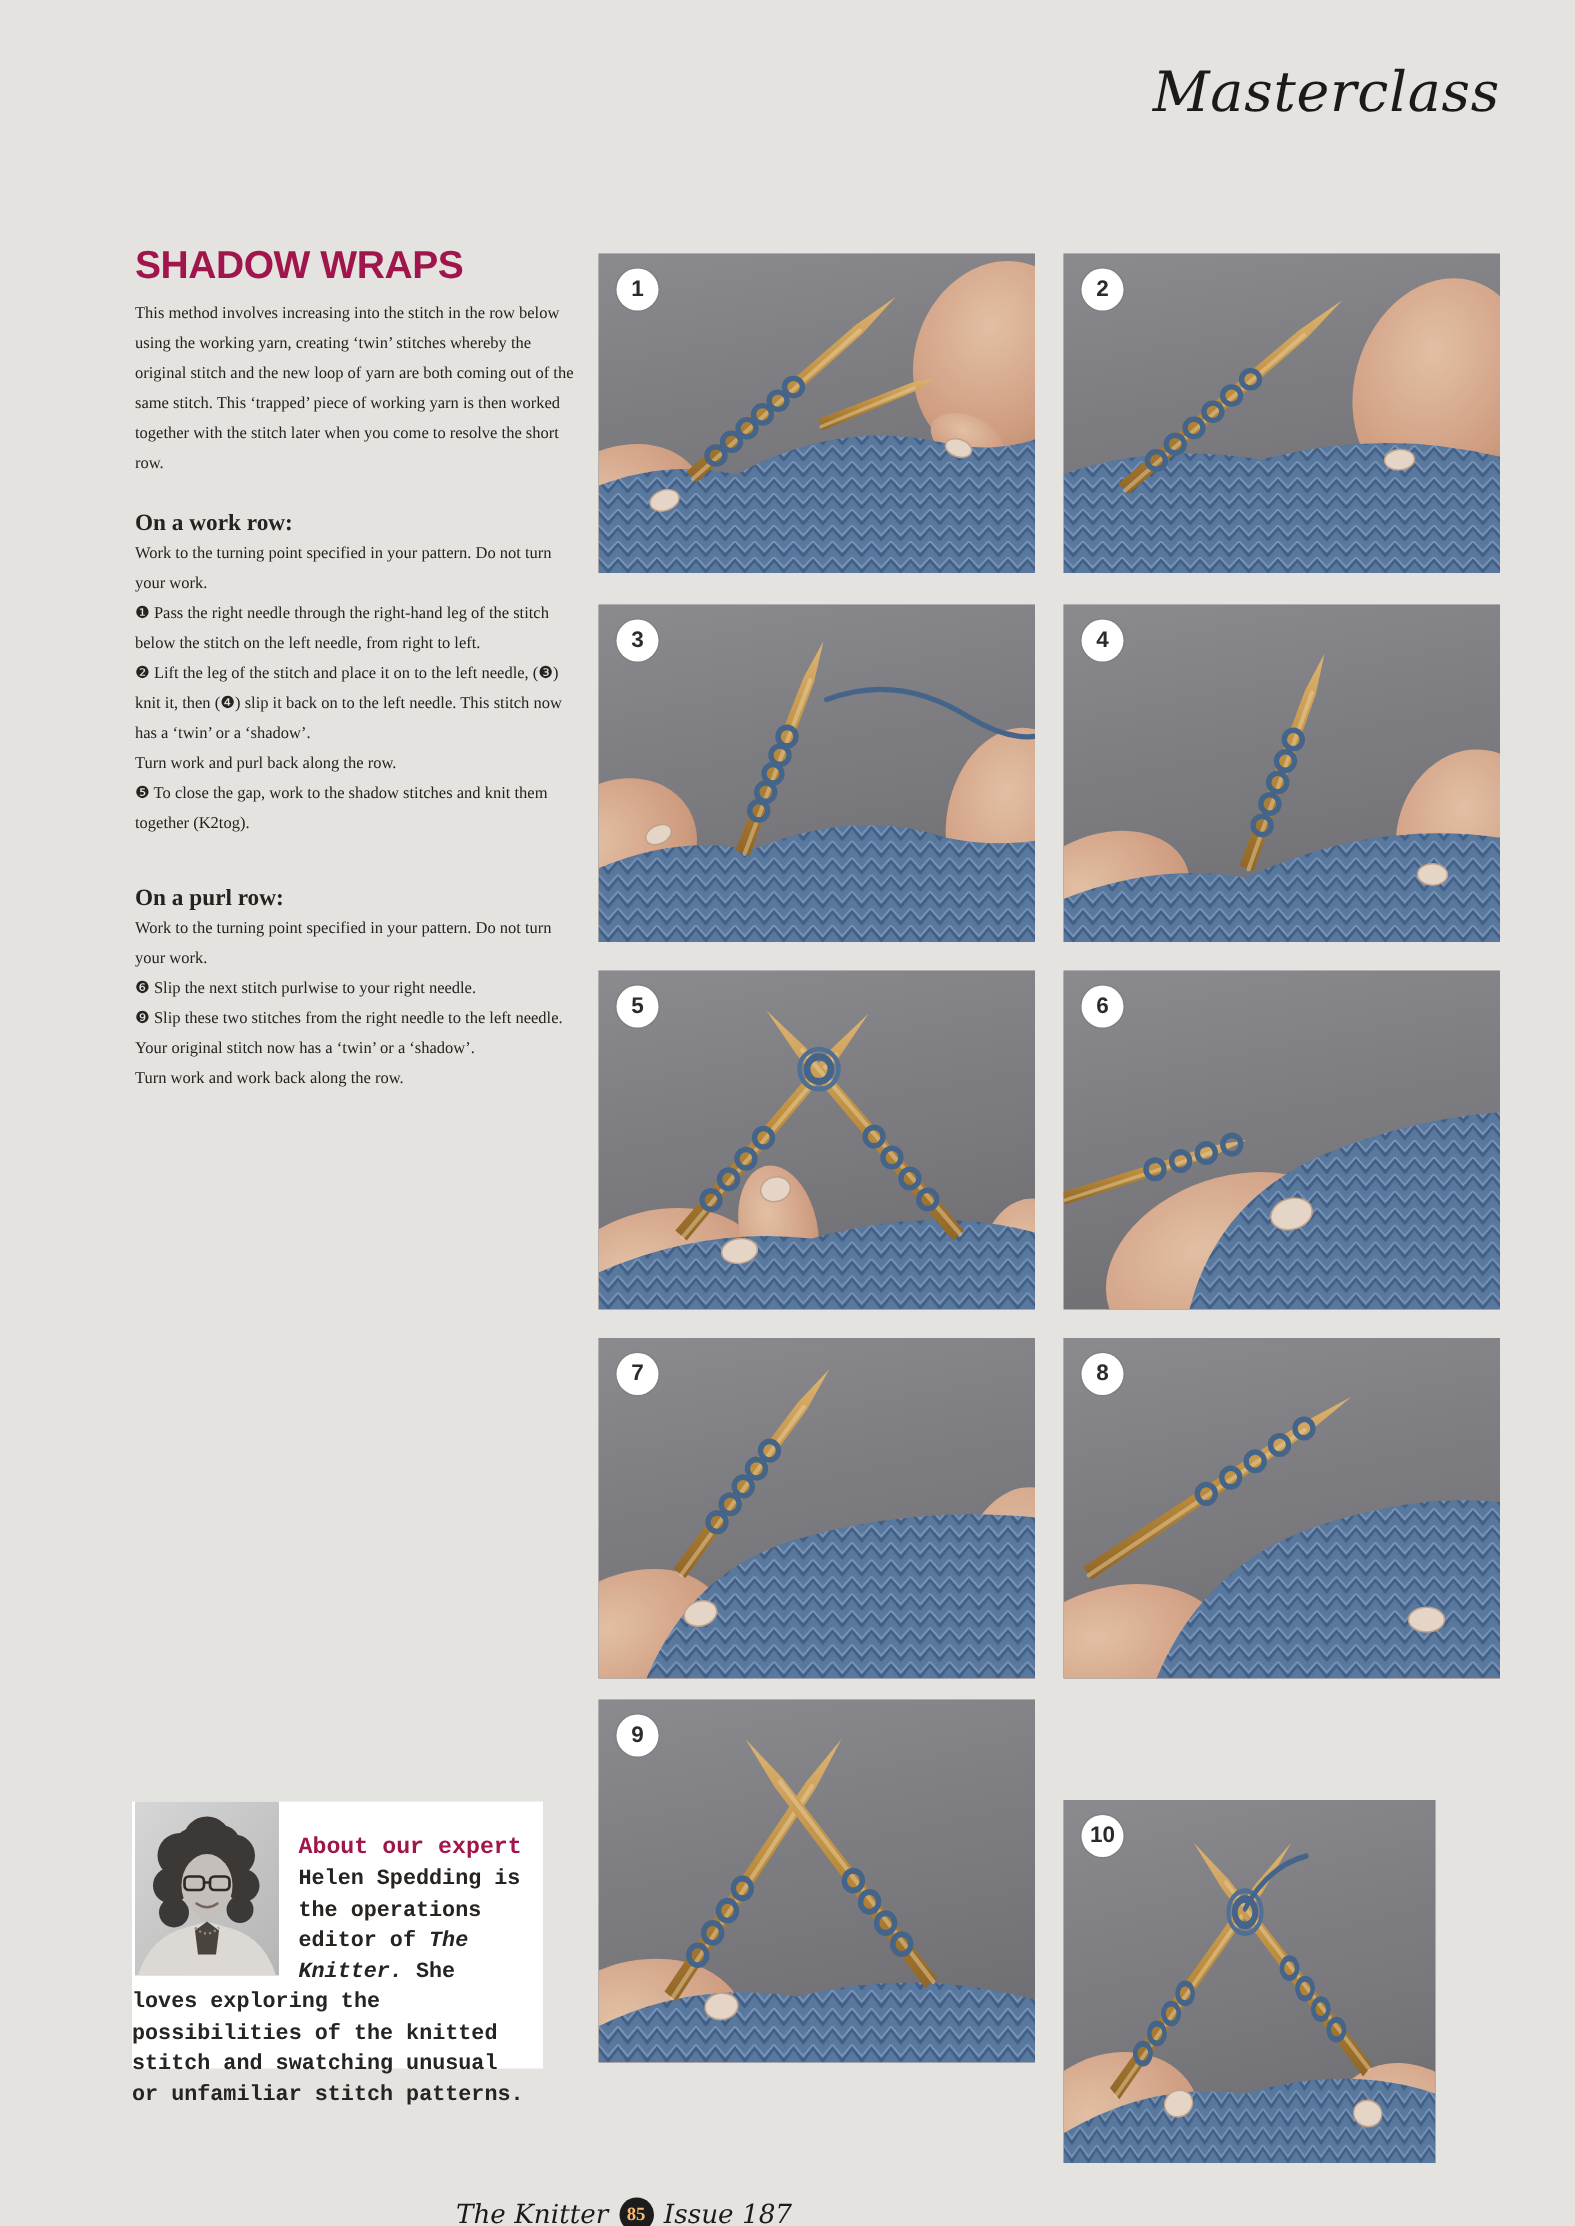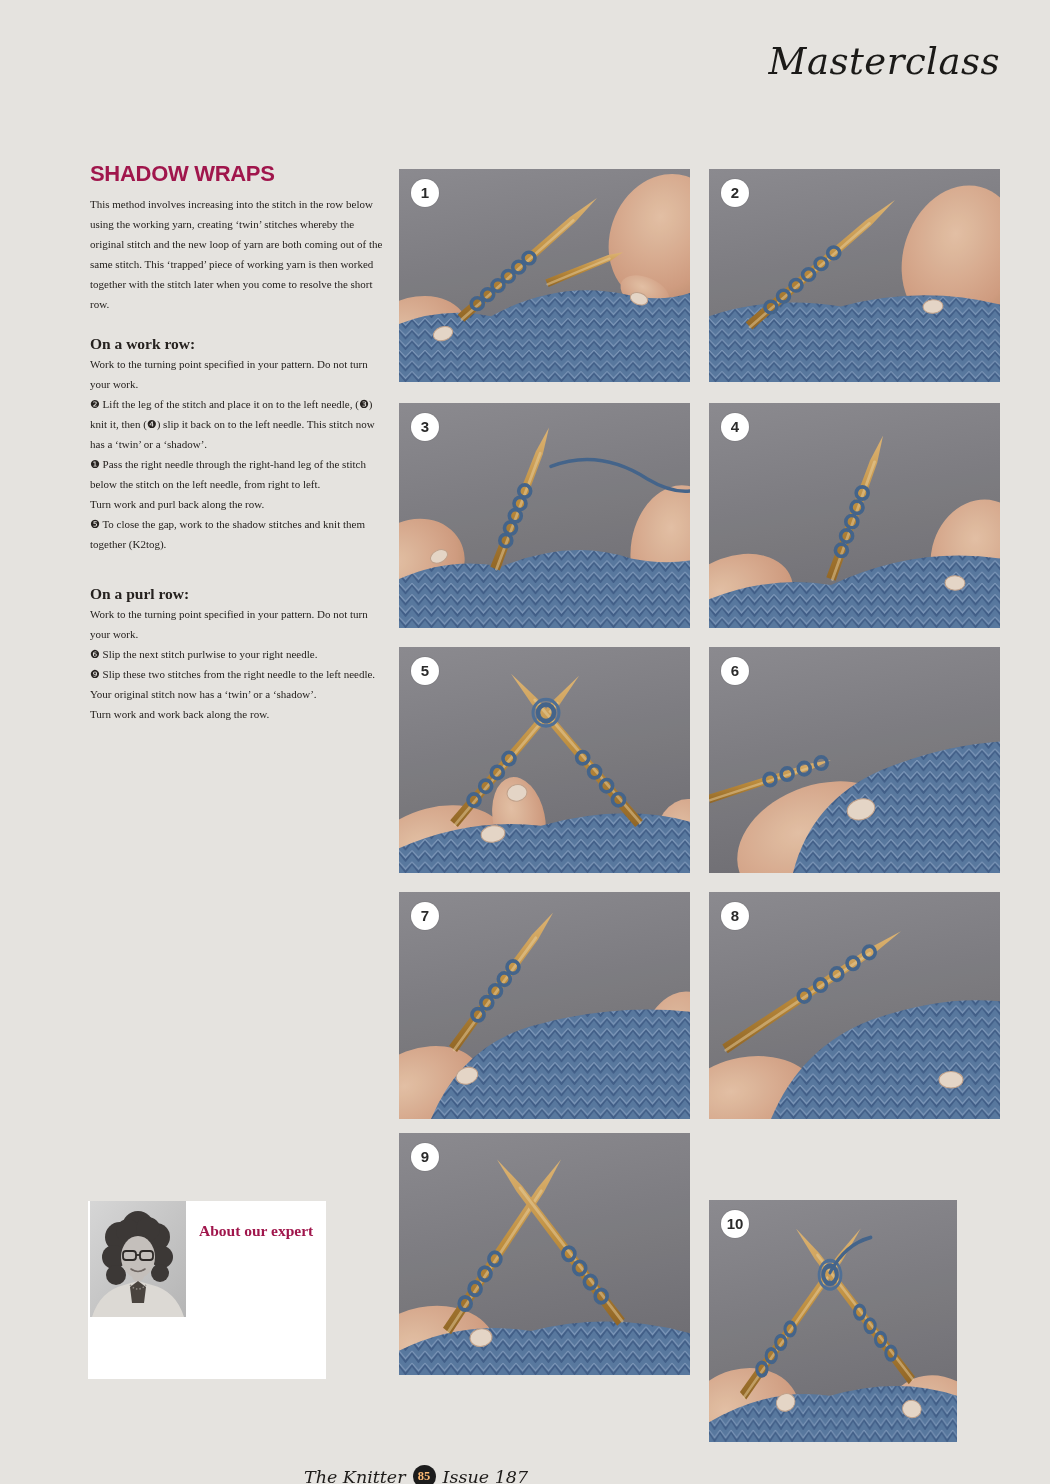--- a/index.html
+++ b/index.html
@@ -11,21 +11,21 @@
   
   .masthead{
     position:absolute;top:40px;right:50px;
     font-family:"DejaVu Serif","Liberation Serif",serif;
     font-style:italic;font-size:37px;color:#1b1a18;letter-spacing:0.5px;
   }
   
   .article{position:absolute;left:90px;top:161px;width:298px;}
   .article h1{
     font-family:"Liberation Sans","DejaVu Sans",sans-serif;
-    font-weight:700;font-size:22px;letter-spacing:-0.3px;
+    font-weight:700;font-size:26px;letter-spacing:-0.3px;
     color:#a0164c;margin:0 0 7px 0;
   }
   .article p{margin:0;font-size:11px;line-height:20px;}
   .section{margin-top:20px;}
   .section.purl{margin-top:30px;}
   .section h2{
     font-size:15.5px;line-height:20px;font-weight:700;margin:0;
     font-family:"Liberation Serif","DejaVu Serif","DejaVu Sans",serif;
   }
   
@@ -34,22 +34,22 @@
   }
   figure.photo .scene,figure.photo .scene svg{position:absolute;inset:0;width:100%;height:100%;}
   .badge{
     position:absolute;left:12px;top:10px;width:28px;height:28px;border-radius:50%;
     background:#ffffff;color:#2b2b2b;
     font:700 15px/28px "Liberation Sans","DejaVu Sans",sans-serif;
     text-align:center;box-shadow:0 0 0 1px rgba(0,0,0,0.06);
   }
   
   .expert-box{
-    position:absolute;left:88px;top:1201px;width:238px;height:178px;background:#ffffff;
-    font-family:Liberation Serif, serif;color:#262320;
+    position:absolute;left:88px;top:1201px;width:274px;height:178px;background:#ffffff;
+    font-family:Liberation Mono, monospace;color:#262320;
   }
   .portrait{float:left;width:96px;height:116px;margin:0 13px 6px 2px;display:block;}
   .expert-inner{padding:20px 12px 0 16px;margin-left:-16px;}
   .expert-box h3{
     margin:0 0 2px 0;font-size:15.5px;font-weight:700;color:#a0164c;line-height:20px;
   }
   .expert-box p{margin:0;font-size:14.5px;line-height:20.5px;font-weight:700;}
   .expert-box p .ital{font-style:italic;}
   
   .footer{
@@ -72,22 +72,22 @@
 
   <div class="masthead">Masterclass</div>
 
   <div class="article">
     <h1>SHADOW WRAPS</h1>
     <p class="intro">This method involves increasing into the stitch in the row below using the working yarn, creating ‘twin’ stitches whereby the original stitch and the new loop of yarn are both coming out of the same stitch. This ‘trapped’ piece of working yarn is then worked together with the stitch later when you come to resolve the short row.</p>
 
     <div class="section">
       <h2>On a work row:</h2>
       <p>Work to the turning point specified in your pattern. Do not turn your work.</p>
+      <p>❶ Pass the right needle through the right-hand leg of the stitch below the stitch on the left needle, from right to left.</p>
       <p>❷ Lift the leg of the stitch and place it on to the left needle, (❸) knit it, then (❹) slip it back on to the left needle. This stitch now has a ‘twin’ or a ‘shadow’.</p>
-      <p>❶ Pass the right needle through the right-hand leg of the stitch below the stitch on the left needle, from right to left.</p>
       <p>Turn work and purl back along the row.</p>
       <p>❺ To close the gap, work to the shadow stitches and knit them together (K2tog).</p>
     </div>
 
     <div class="section purl">
       <h2>On a purl row:</h2>
       <p>Work to the turning point specified in your pattern. Do not turn your work.</p>
       <p>❻ Slip the next stitch purlwise to your right needle.</p>
       <p>❾ Slip these two stitches from the right needle to the left needle. Your original stitch now has a ‘twin’ or a ‘shadow’.</p>
       <p>Turn work and work back along the row.</p>
@@ -566,20 +566,21 @@
 
       <path d="M41 68 Q48 73 55 68" stroke="#6f6763" stroke-width="1.6" fill="none" stroke-linecap="round"></path>
 
       <path d="M2 116 Q10 90 34 84 L48 80 L62 84 Q86 90 94 116 Z" fill="#dcd9d4"></path>
       <path d="M40 86 L48 80 L56 86 L54 102 L42 102 Z" fill="#4a443f"></path>
 
       <path d="M40 84 Q48 92 56 84" stroke="#8f8a85" stroke-width="1.6" fill="none" stroke-dasharray="1.5 2"></path>
     </svg>
     <div class="expert-inner">
       <h3>About our expert</h3>
+      <p><span>Helen Spedding is the operations editor of </span><span class="ital">The Knitter.</span><span> She loves exploring the possibilities of the knitted stitch and swatching unusual or unfamiliar stitch patterns.</span></p>
     </div>
   </div>
 
   <div class="footer">
     <span>The Knitter</span>
     <span class="page-badge">85</span>
     <span>Issue 187</span>
   </div>
 
 </div>

